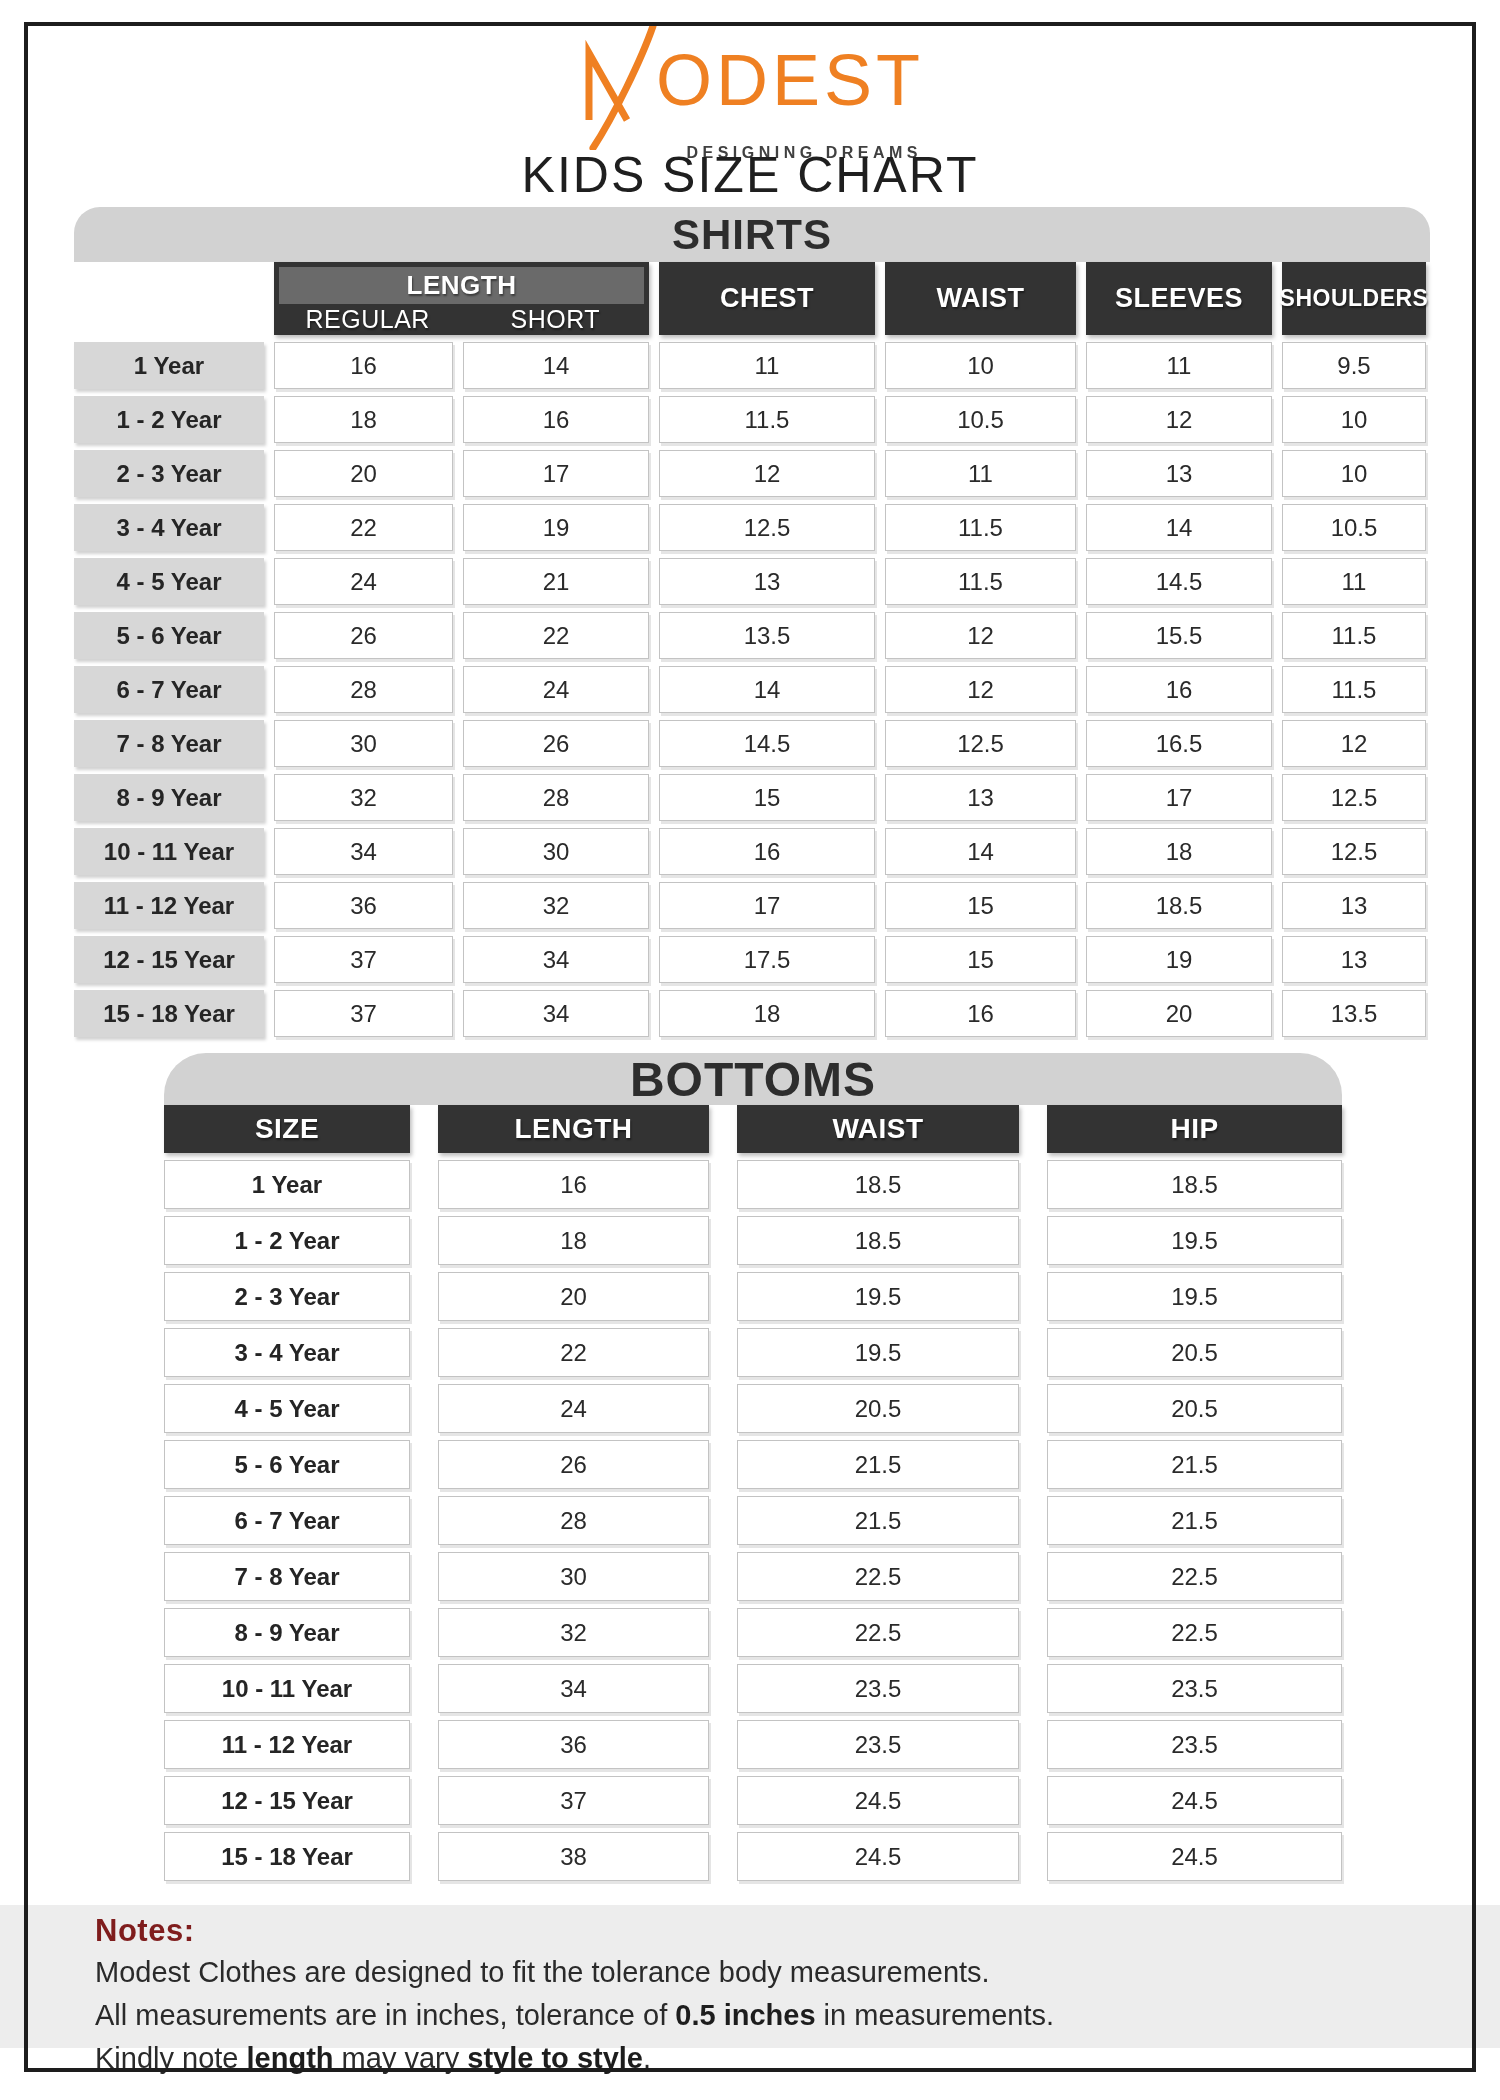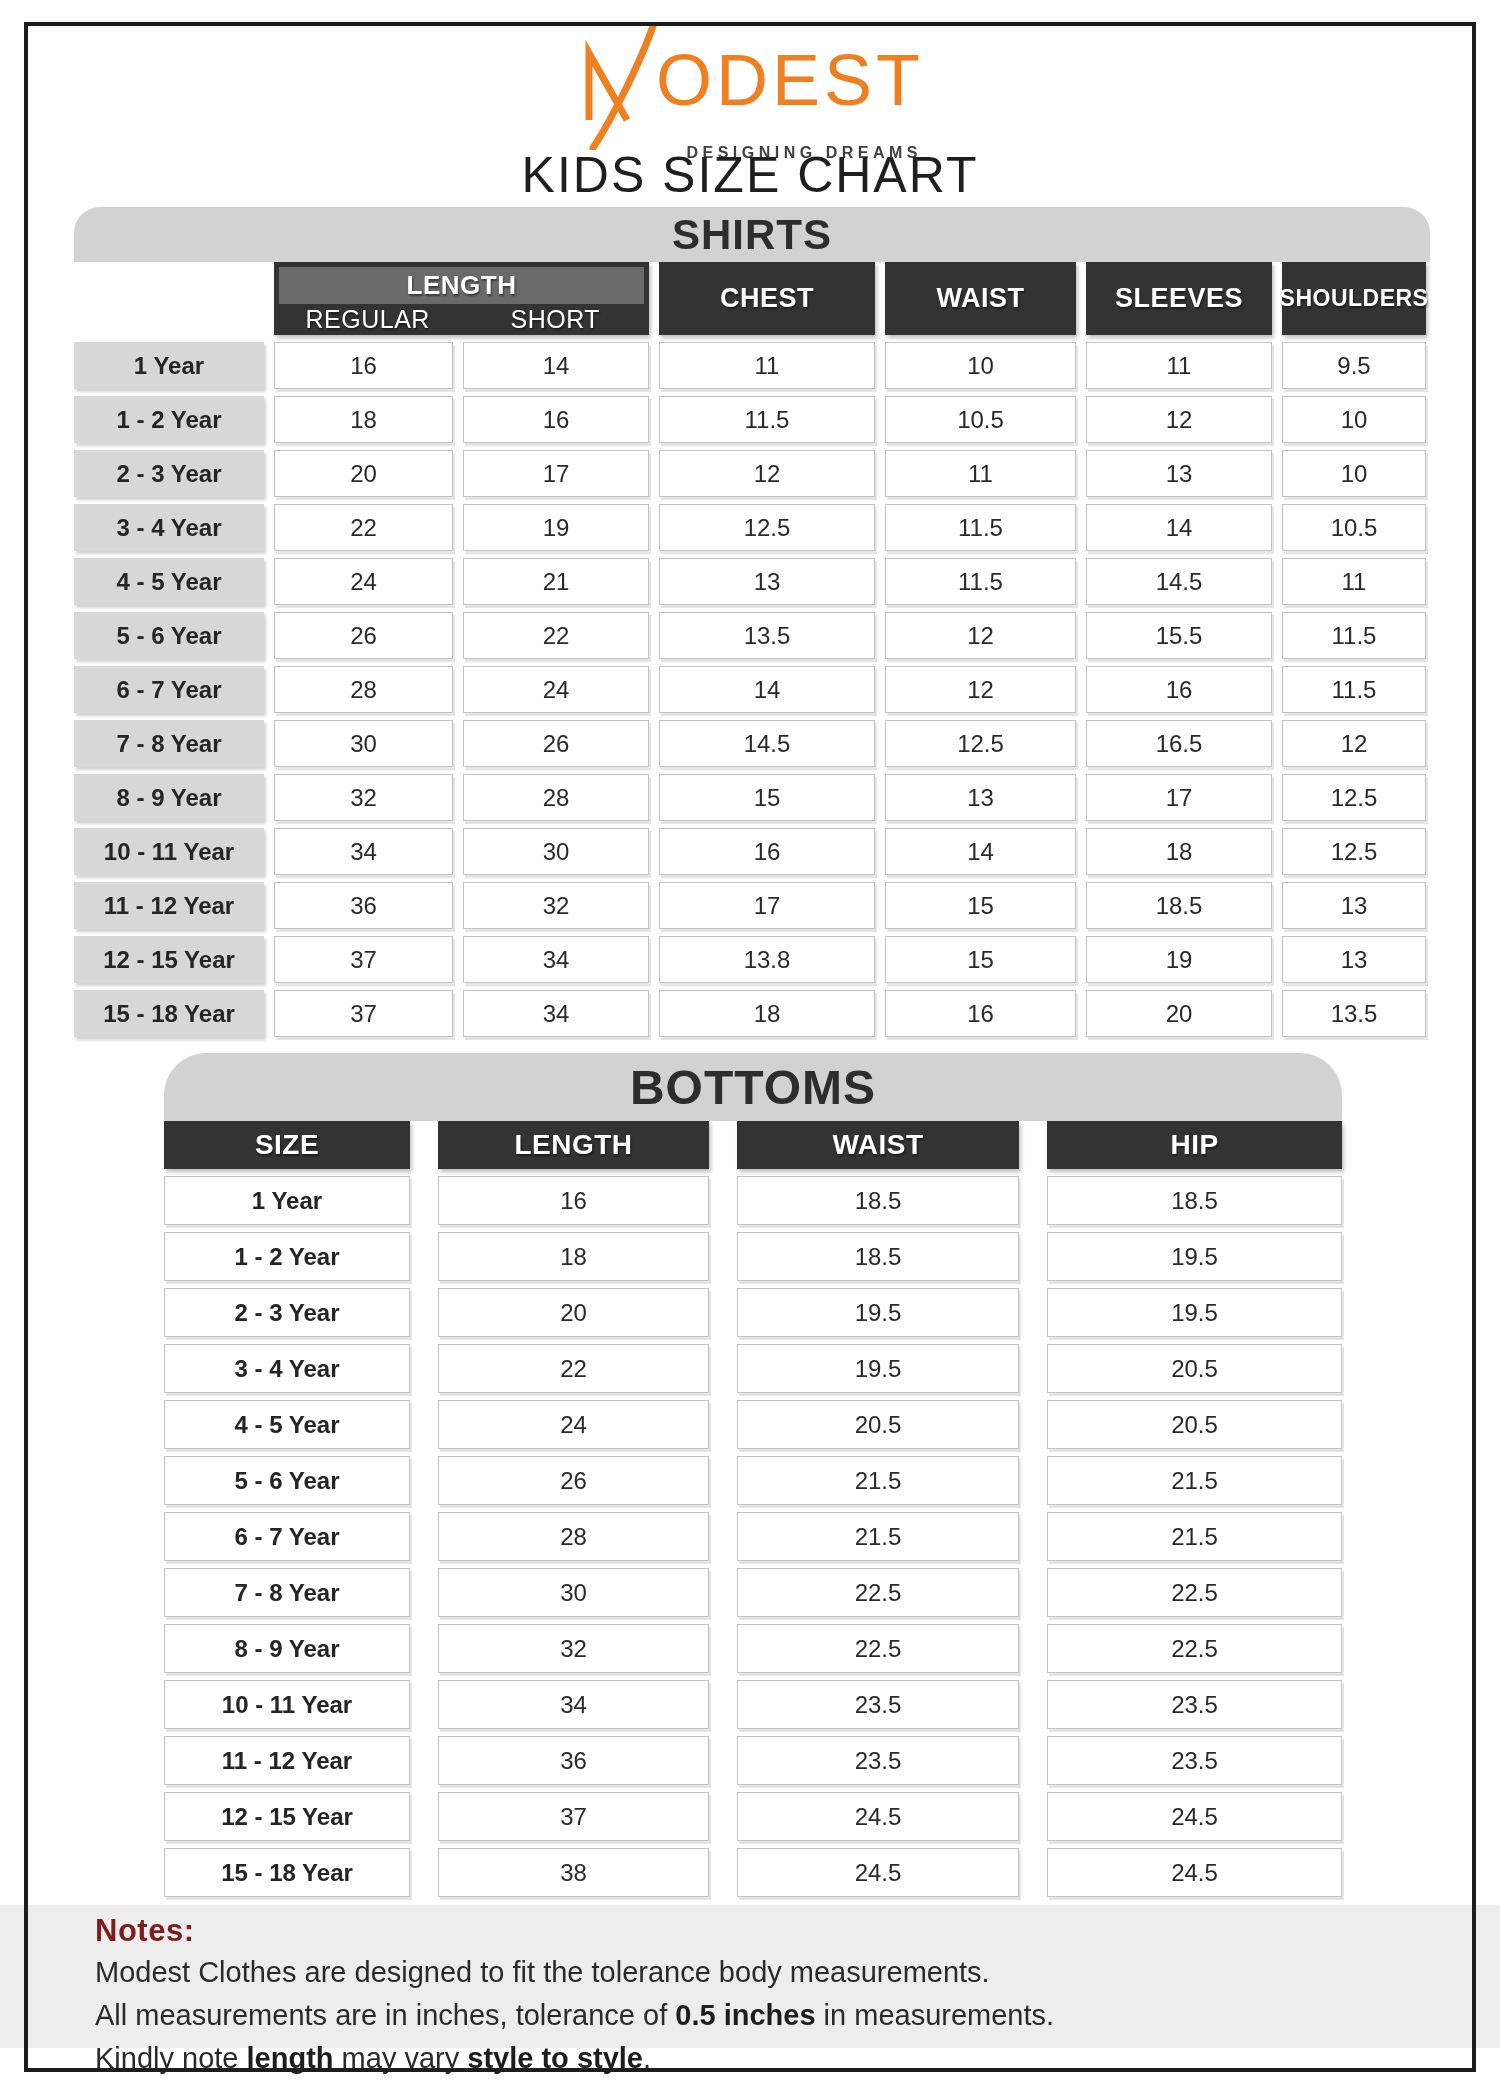--- a/index.html
+++ b/index.html
@@ -37,21 +37,21 @@
     text-align:center; font-size:50px; font-weight:500;
     letter-spacing:2px; color:#1f1f1f; margin:0;
   }
   
   .band {
     background:#d2d2d2; height:55px;
     border-radius:26px 26px 0 0;
     display:flex; align-items:center; justify-content:center;
     font-size:42px; font-weight:800; color:#2d2d2d; letter-spacing:1px;
   }
-  .band.b { height:68px; border-radius:42px 42px 0 0; font-size:48px; }
+  .band.b { height:52px; border-radius:42px 42px 0 0; font-size:48px; }
   
   .shirts { position:absolute; left:74px; top:207px; width:1356px; }
   .sgrid {
     display:grid;
     grid-template-columns:190px 179px 186px 216px 191px 186px 144px;
     column-gap:10px; row-gap:7px;
     grid-template-rows:73px;
     grid-auto-rows:47px;
   }
   .hcell {
@@ -246,21 +246,21 @@
     <div class="cell">17</div>
     <div class="cell">15</div>
     <div class="cell">18.5</div>
     <div class="cell">13</div>
   </div>
 
   <div class="trow">
     <div class="cell age">12 - 15 Year</div>
     <div class="cell">37</div>
     <div class="cell">34</div>
-    <div class="cell">13.8</div>
+    <div class="cell">17.5</div>
     <div class="cell">15</div>
     <div class="cell">19</div>
     <div class="cell">13</div>
   </div>
 
   <div class="trow">
     <div class="cell age">15 - 18 Year</div>
     <div class="cell">37</div>
     <div class="cell">34</div>
     <div class="cell">18</div>

